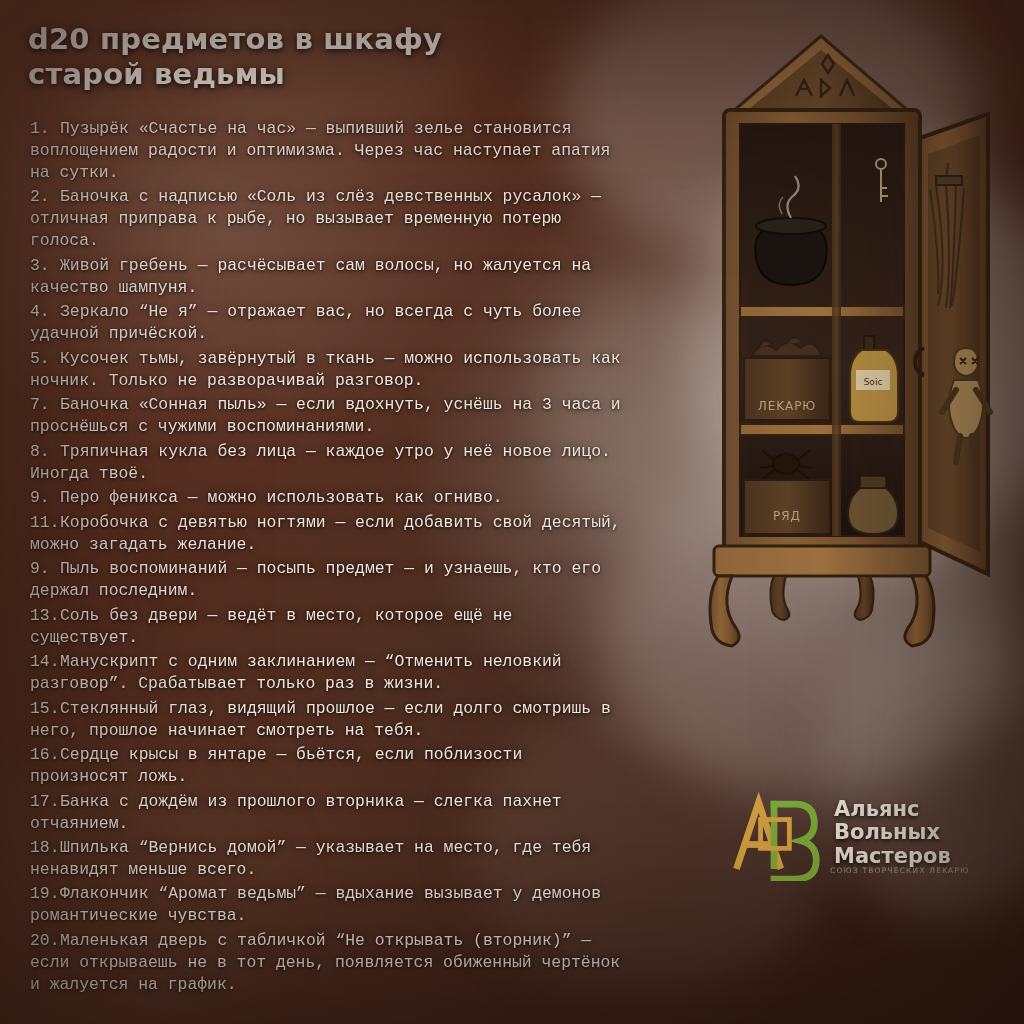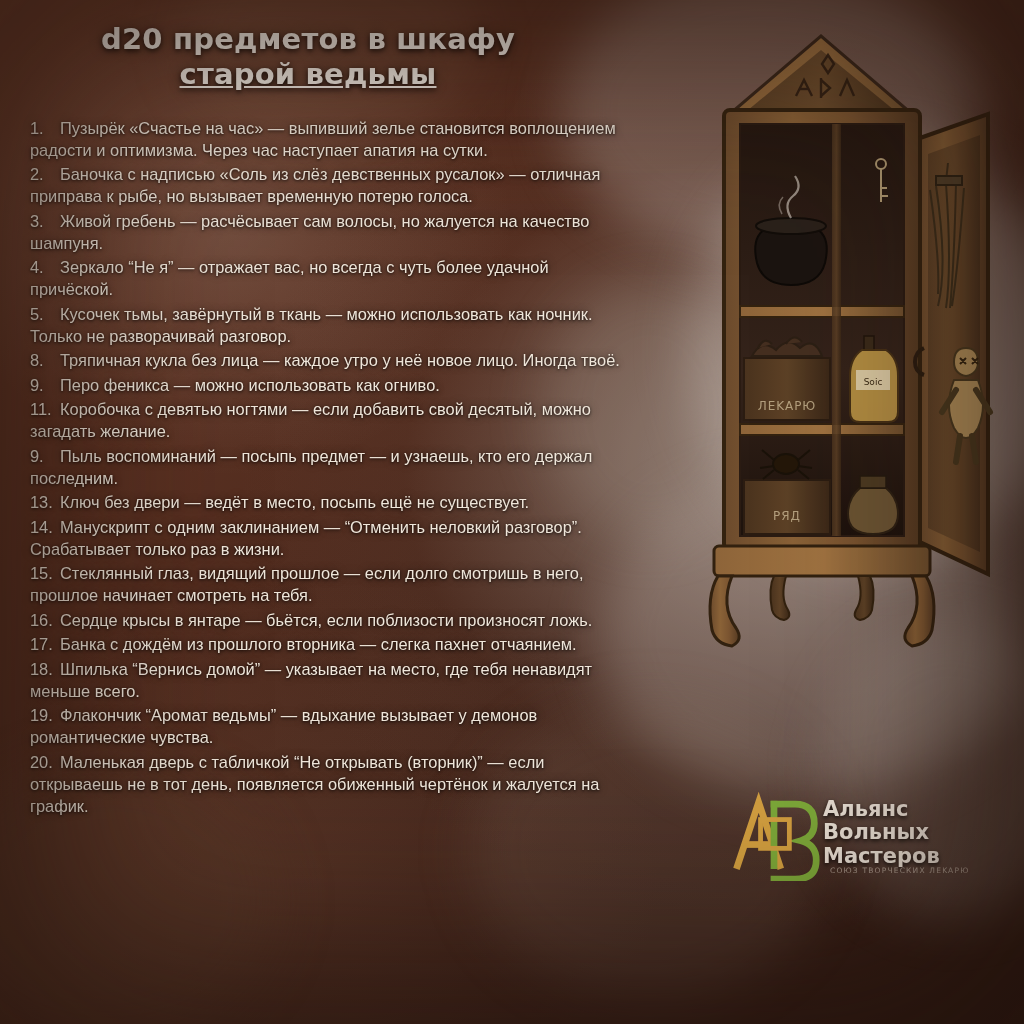--- a/index.html
+++ b/index.html
@@ -48,39 +48,38 @@
     pointer-events: none;
     box-shadow: inset 0 0 180px 60px rgba(30,16,10,0.62);
   }
 
   
   #title {
     position: absolute;
     left: 28px;
     top: 22px;
     width: 560px;
-    text-align: center;
     color: #f3ece4;
     font-family: "DejaVu Sans", sans-serif;
     font-weight: bold;
     font-size: 29px;
     line-height: 1.22;
     letter-spacing: 0.2px;
     text-shadow: 0 2px 5px rgba(0,0,0,0.75), 0 0 14px rgba(0,0,0,0.45);
   }
-  #title .l2 { display: block; text-decoration: underline; }
+  #title .l2 { display: block; }
 
   
   #list {
     position: absolute;
     left: 30px;
     top: 118px;
     width: 592px;
     color: #efe6da;
-    font-family: Liberation Sans, sans-serif;
+    font-family: Liberation Mono, monospace;
     font-size: 16.4px;
     line-height: 1.34;
     text-shadow: 0 1px 3px rgba(0,0,0,0.8), 0 0 10px rgba(0,0,0,0.45);
   }
   .item {
     margin: 0 0 2.5px 0;
     text-indent: 0;
   }
   .item .num {
     display: inline-block;
@@ -100,21 +99,21 @@
 
   
   #logo {
     position: absolute;
     left: 726px;
     top: 778px;
     width: 280px;
     height: 110px;
     display: flex;
     align-items: center;
-    gap: 1px;
+    gap: 12px;
     opacity: 0.95;
   }
   #logo .mark {
     width: 96px;
     height: 96px;
     flex: 0 0 96px;
   }
   #logo .words {
     font-family: "DejaVu Sans", sans-serif;
     font-weight: bold;
@@ -152,25 +151,26 @@
     <span class="l1">d20 предметов в шкафу</span>
     <span class="l2">старой ведьмы</span>
   </div>
 
   <div id="list">
     <p class="item"><span class="num">1.</span><span>Пузырёк «Счастье на час» — выпивший зелье становится воплощением радости и оптимизма. Через час наступает апатия на сутки.</span></p>
     <p class="item"><span class="num">2.</span><span>Баночка с надписью «Соль из слёз девственных русалок» — отличная приправа к рыбе, но вызывает временную потерю голоса.</span></p>
     <p class="item"><span class="num">3.</span><span>Живой гребень — расчёсывает сам волосы, но жалуется на качество шампуня.</span></p>
     <p class="item"><span class="num">4.</span><span>Зеркало “Не я” — отражает вас, но всегда с чуть более удачной причёской.</span></p>
     <p class="item"><span class="num">5.</span><span>Кусочек тьмы, завёрнутый в ткань — можно использовать как ночник. Только не разворачивай разговор.</span></p>
+    <p class="item"><span class="num">7.</span><span>Баночка «Сонная пыль» — если вдохнуть, уснёшь на 3 часа и проснёшься с чужими воспоминаниями.</span></p>
     <p class="item"><span class="num">8.</span><span>Тряпичная кукла без лица — каждое утро у неё новое лицо. Иногда твоё.</span></p>
     <p class="item"><span class="num">9.</span><span>Перо феникса — можно использовать как огниво.</span></p>
     <p class="item"><span class="num">11.</span><span>Коробочка с девятью ногтями — если добавить свой десятый, можно загадать желание.</span></p>
     <p class="item"><span class="num">9.</span><span>Пыль воспоминаний — посыпь предмет — и узнаешь, кто его держал последним.</span></p>
-    <p class="item"><span class="num">13.</span><span>Ключ без двери — ведёт в место, посыпь ещё не существует.</span></p>
+    <p class="item"><span class="num">13.</span><span>Соль без двери — ведёт в место, которое ещё не существует.</span></p>
     <p class="item"><span class="num">14.</span><span>Манускрипт с одним заклинанием — “Отменить неловкий разговор”. Срабатывает только раз в жизни.</span></p>
     <p class="item"><span class="num">15.</span><span>Стеклянный глаз, видящий прошлое — если долго смотришь в него, прошлое начинает смотреть на тебя.</span></p>
     <p class="item"><span class="num">16.</span><span>Сердце крысы в янтаре — бьётся, если поблизости произносят ложь.</span></p>
     <p class="item"><span class="num">17.</span><span>Банка с дождём из прошлого вторника — слегка пахнет отчаянием.</span></p>
     <p class="item"><span class="num">18.</span><span>Шпилька “Вернись домой” — указывает на место, где тебя ненавидят меньше всего.</span></p>
     <p class="item"><span class="num">19.</span><span>Флакончик “Аромат ведьмы” — вдыхание вызывает у демонов романтические чувства.</span></p>
     <p class="item"><span class="num">20.</span><span>Маленькая дверь с табличкой “Не открывать (вторник)” — если открываешь не в тот день, появляется обиженный чертёнок и жалуется на график.</span></p>
   </div>
 
   <div id="cabinet">

